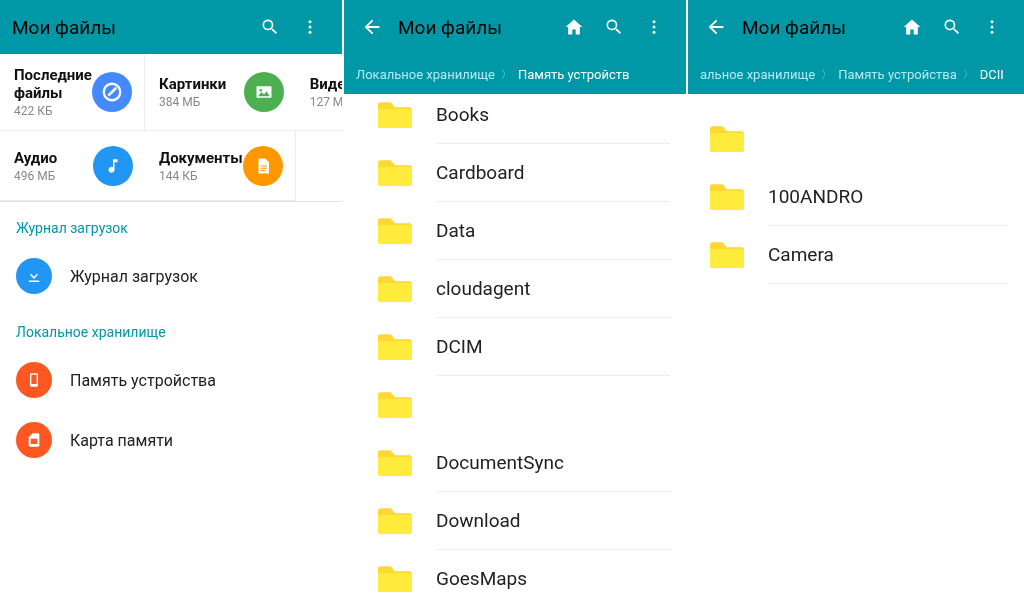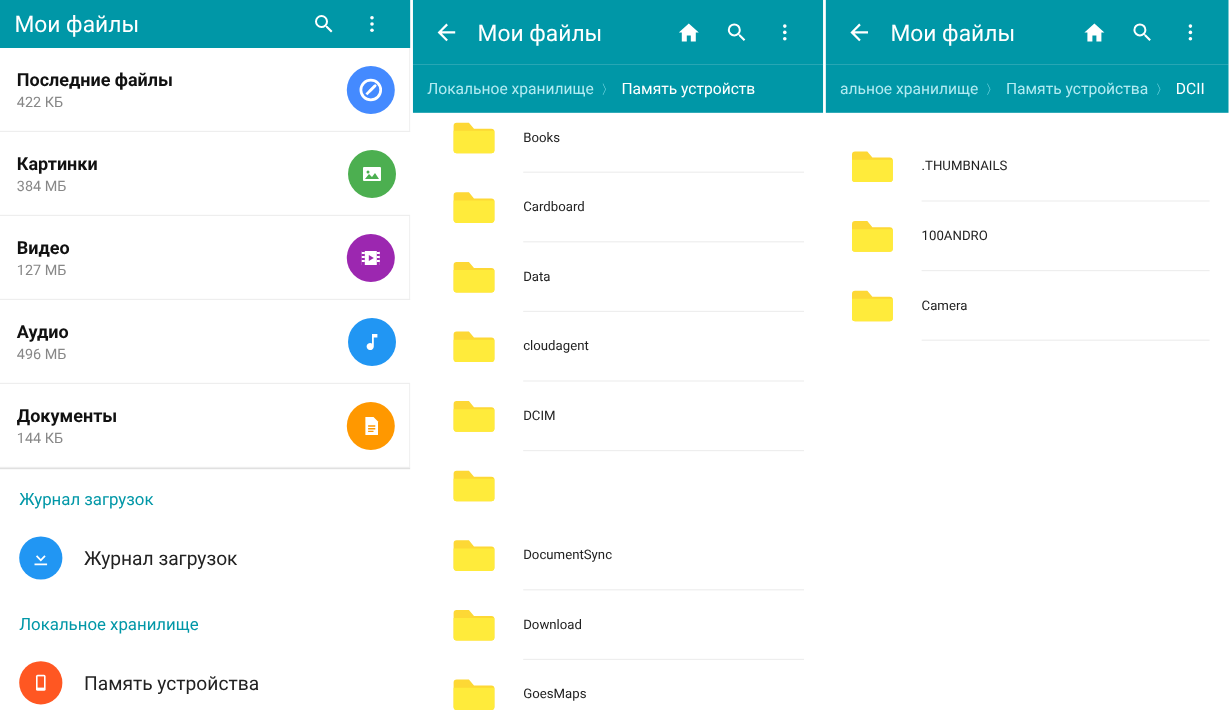--- a/index.html
+++ b/index.html
@@ -17,21 +17,21 @@
     display: flex;
     flex-direction: column;
     background: #fff;
   }
   .panel1 { width: 342px; }
   .panel2 { width: 342px; margin-left: 2px; }
   .panel3 { width: 336px; margin-left: 2px; }
 
   .appbar {
     background: #0097a7;
-    color: #ffffff;
+    color: #000000;
     height: 54px;
     display: flex;
     align-items: center;
     padding: 0 12px;
   }
   .appbar .title {
     font-size: 19px;
     font-weight: 400;
     flex: 1;
   }
@@ -58,21 +58,21 @@
   .breadcrumb .sep {
     color: #80deea;
     margin: 0 6px;
     font-size: 11px;
   }
   .breadcrumb .active { color: #ffffff; }
 
   
   .cat-grid {
     display: grid;
-    grid-template-columns: 1fr;
+    grid-template-columns: 1fr 1fr 1fr;
     border-bottom: 1px solid #e0e0e0;
   }
   .cat-cell {
     padding: 12px 12px 12px 14px;
     border-bottom: 1px solid #eeeeee;
     display: flex;
     align-items: center;
     justify-content: space-between;
     min-height: 70px;
   }
@@ -111,21 +111,21 @@
     align-items: center;
     height: 58px;
     padding: 0 16px 0 30px;
   }
   .panel3 .folder-row { padding-left: 18px; }
   .folder-icon {
     width: 42px; height: 34px; margin-right: 20px;
     flex-shrink: 0;
   }
   .folder-row .label {
-    font-size: 11px;
+    font-size: 19px;
     color: #222;
     border-bottom: 1px solid #eee;
     flex: 1;
     height: 100%;
     display: flex;
     align-items: center;
   }
   .panel2 .folder-list { margin-top: -8px; }
 
   svg { display: block; }
@@ -405,21 +405,20 @@
   </div>
   <div style="height:16px"></div>
   <div class="folder-list" id="folders3">
       <div class="folder-row">
         <span>
           <svg class="folder-icon" viewBox="0 0 48 40">
             <path d="M4 8a3 3 0 013-3h12l5 6h17a3 3 0 013 3v18a3 3 0 01-3 3H7a3 3 0 01-3-3V8z" fill="#fdd835"></path>
             <path d="M4 13h40v19a3 3 0 01-3 3H7a3 3 0 01-3-3V13z" fill="#ffeb3b"></path>
           </svg>
         </span>
-        <div class="label">.THUMBNAILS</div>
       </div>
       <div class="folder-row">
         <span>
           <svg class="folder-icon" viewBox="0 0 48 40">
             <path d="M4 8a3 3 0 013-3h12l5 6h17a3 3 0 013 3v18a3 3 0 01-3 3H7a3 3 0 01-3-3V8z" fill="#fdd835"></path>
             <path d="M4 13h40v19a3 3 0 01-3 3H7a3 3 0 01-3-3V13z" fill="#ffeb3b"></path>
           </svg>
         </span>
         <div class="label">100ANDRO</div>
       </div>

